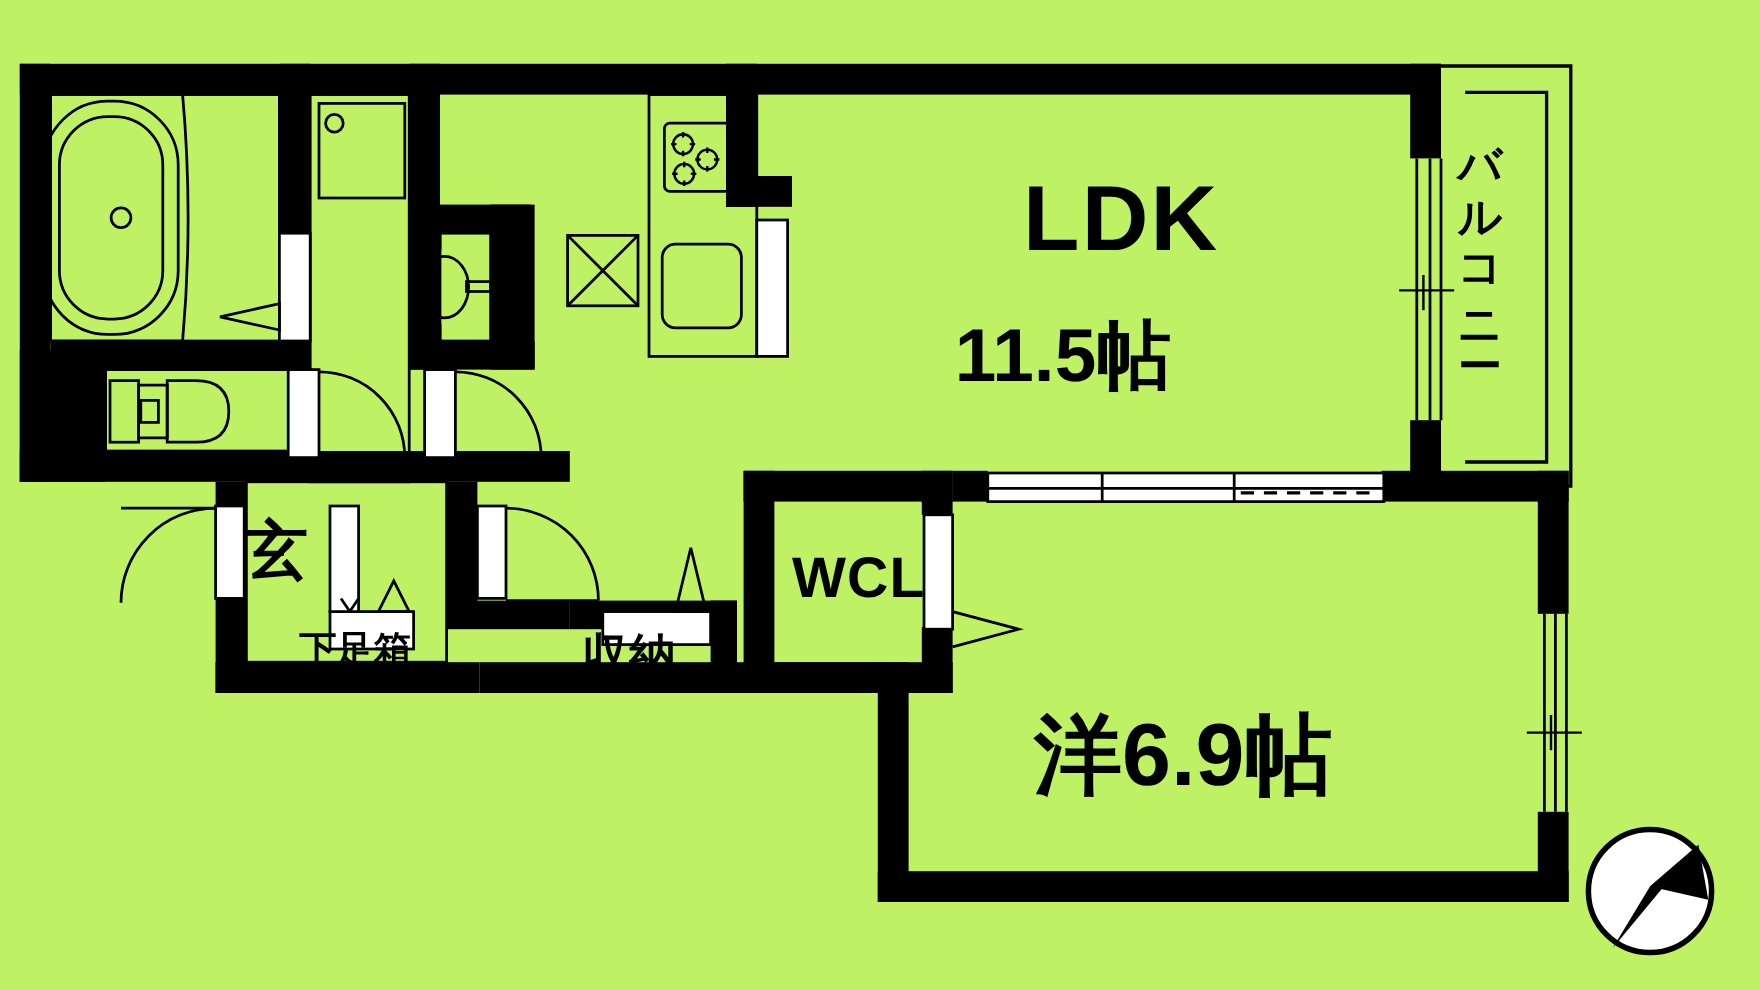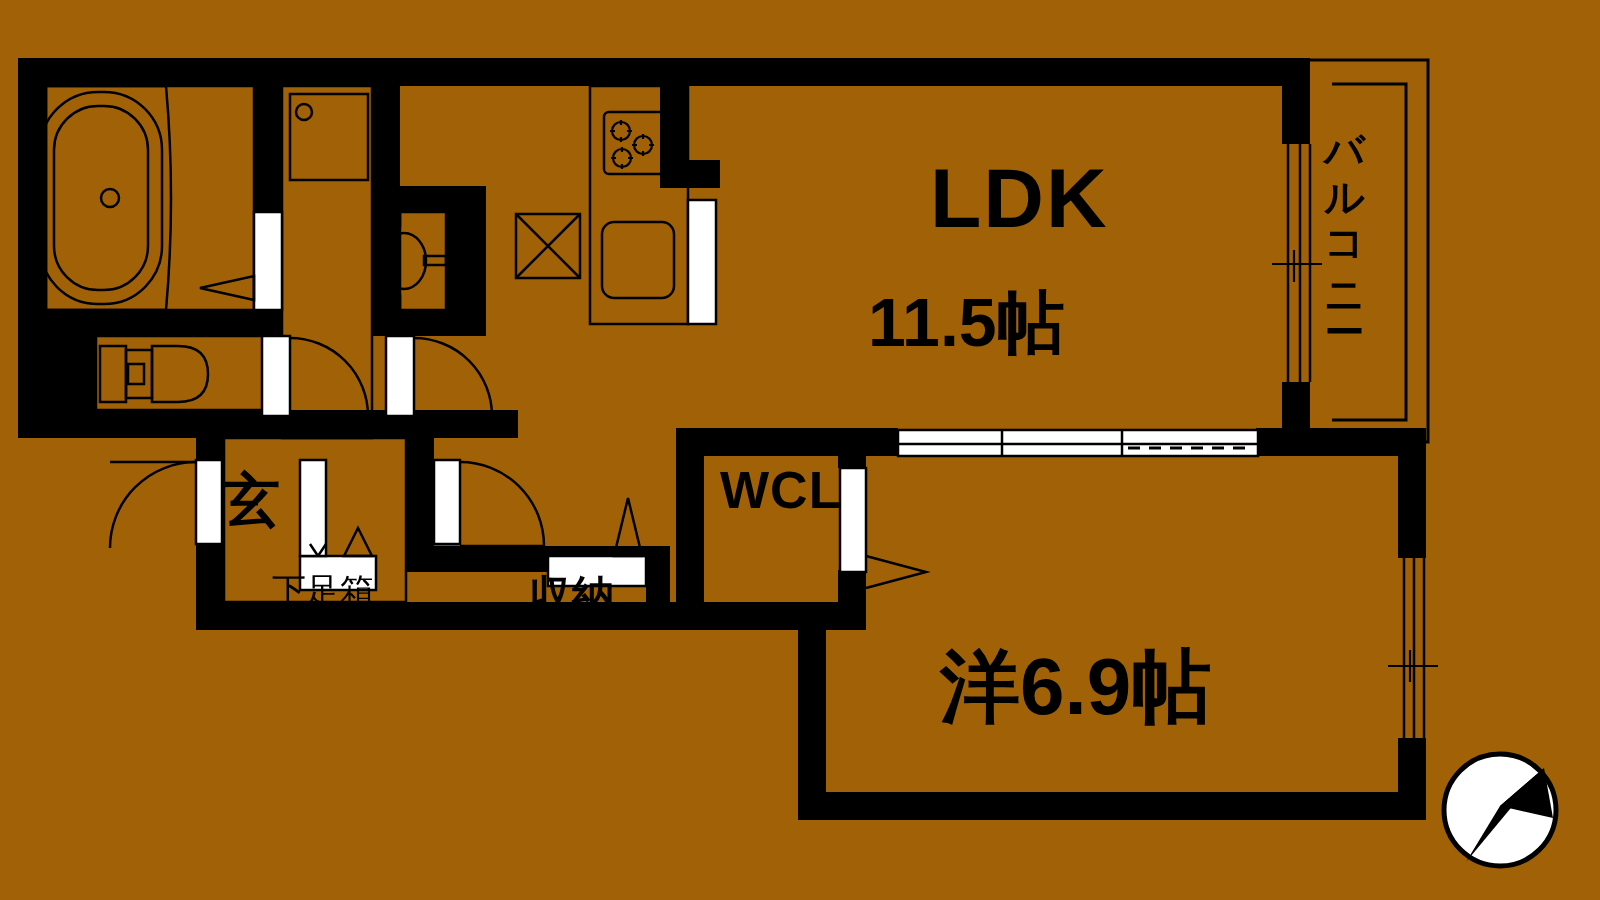--- a/index.html
+++ b/index.html
@@ -1,25 +1,25 @@
 <!DOCTYPE html>
 <html><head>
 <meta charset="utf-8">
 <style>
   html,body{margin:0;padding:0;background:#ffffff;}
   body{font-family:"Liberation Sans","DejaVu Sans",sans-serif;}
-  #stage{position:relative;width:1600px;height:900px;background:#a16207;overflow:hidden;}
+  #stage{position:relative;width:1600px;height:900px;background:#bef264;overflow:hidden;}
   #plan{position:absolute;left:0;top:0;width:1600px;height:900px;}
   .lbl{position:absolute;color:#000;font-family:"Liberation Sans","DejaVu Sans",sans-serif;white-space:nowrap;}
   .lbl-ldk{left:930px;top:150px;font-size:84px;font-weight:700;letter-spacing:2px;}
   .lbl-ldk-area{left:868px;top:278px;font-size:68px;font-weight:700;letter-spacing:0px;}
   .lbl-yoshitsu{left:940px;top:588px;font-size:80px;font-weight:700;letter-spacing:0px;margin-top:46px;}
-  .lbl-wcl{left:720px;top:460px;font-size:52px;font-weight:700;letter-spacing:1px;}
+  .lbl-wcl{left:720px;top:496px;font-size:52px;font-weight:700;letter-spacing:1px;}
   .lbl-genkan{left:222px;top:462px;font-size:58px;font-weight:700;}
-  .lbl-geta{left:272px;top:568px;font-size:34px;font-weight:400;}
+  .lbl-geta{left:272px;top:568px;font-size:34px;font-weight:700;}
   .lbl-shuno{left:530px;top:568px;font-size:42px;font-weight:700;}
   .lbl-balcony{left:1325px;top:105px;font-size:40px;font-weight:700;writing-mode:vertical-rl;text-orientation:upright;letter-spacing:6px;line-height:1;}
 </style>
 </head>
 <body>
 
 <div id="stage">
 
   <svg id="plan" viewBox="0 0 1600 900">
 

